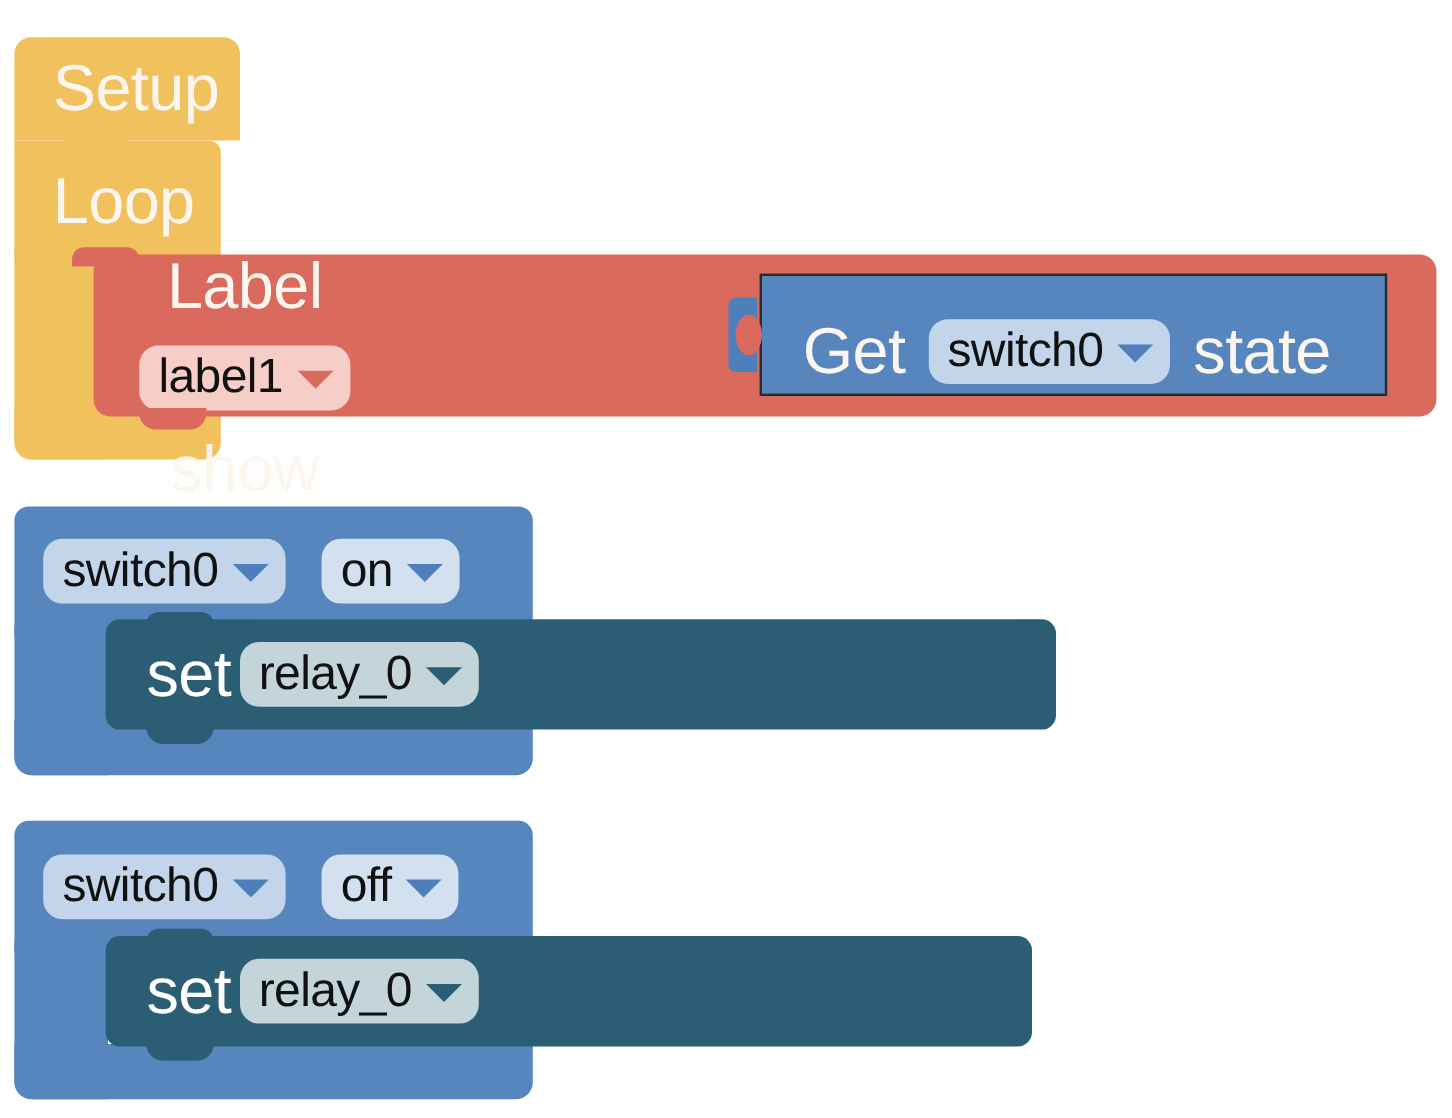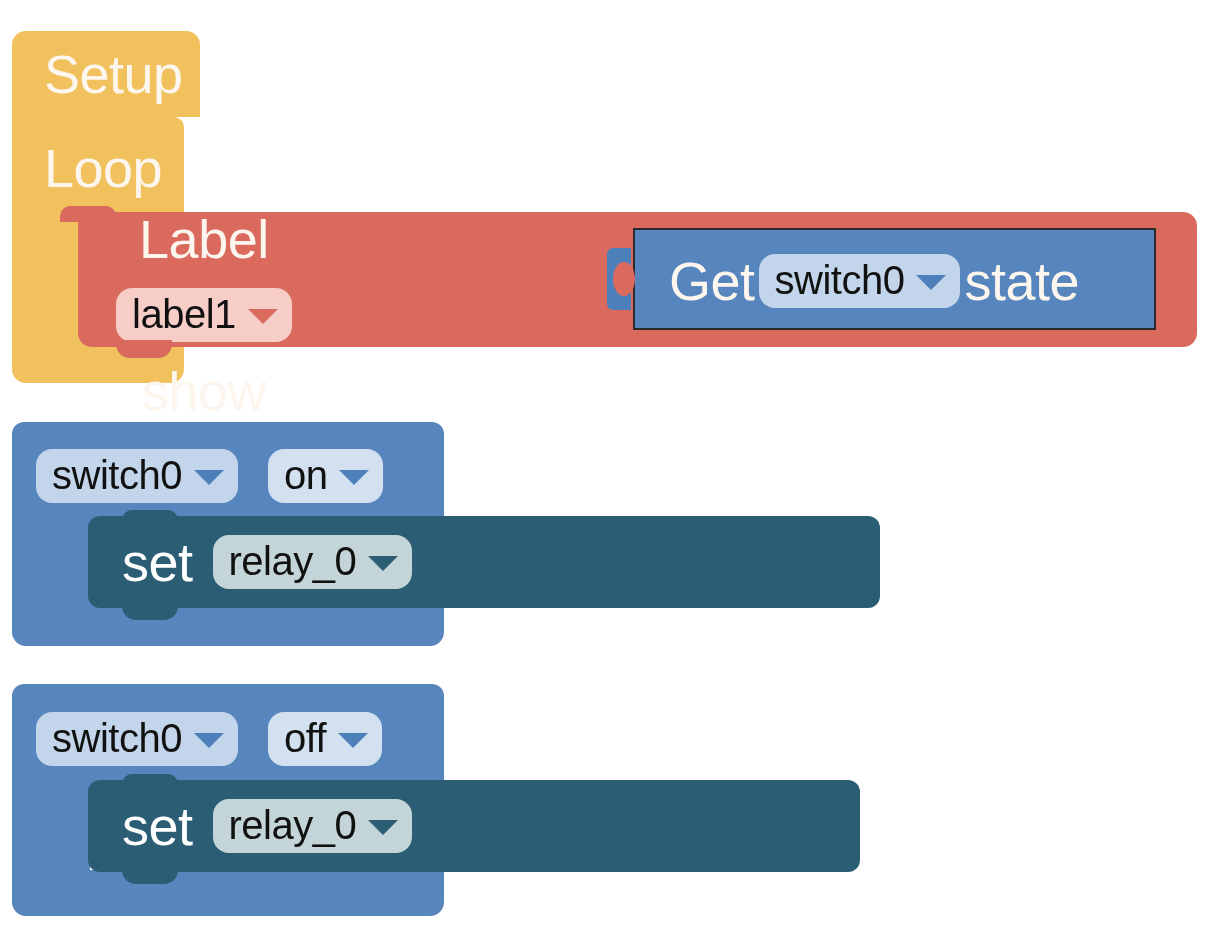--- a/index.html
+++ b/index.html
@@ -134,22 +134,22 @@
 
   
   #get-state-block{
     position:absolute;left:633px;top:228px;width:523px;height:102px;
     background:#5786be;
     border:2px solid #2a2a2a;
     box-sizing:border-box;
     z-index:6;
   }
   #get-row{
-    position:absolute;left:34px;top:0;height:102px;
-    display:flex;align-items:center;gap:4px;
+    position:absolute;left:34px;top:12px;height:102px;
+    display:flex;align-items:center;gap:19px;
   }
 
   
   .event-block{position:absolute;z-index:2;}
   .ev-top{
     position:absolute;left:0;top:0;
     background:#5786be;border-radius:12px 12px 0 0;
   }
   .ev-spine{
     position:absolute;left:0;
@@ -175,21 +175,21 @@
     z-index:4;
   }
   .set-top-notch{
     position:absolute;background:#2b5e74;border-radius:10px 10px 0 0;z-index:4;
   }
   .set-bottom-bump{
     position:absolute;background:#2b5e74;border-radius:0 0 14px 14px;z-index:5;
   }
   .set-row{
     position:absolute;left:34px;top:0;
-    display:flex;align-items:center;gap:20px;text-align:right;
+    display:flex;align-items:center;gap:7px;text-align:right;
   }
 </style>
 </head>
 <body>
 
 <div class="canvas">
 
   <div>
 
     <div id="loop-block">

